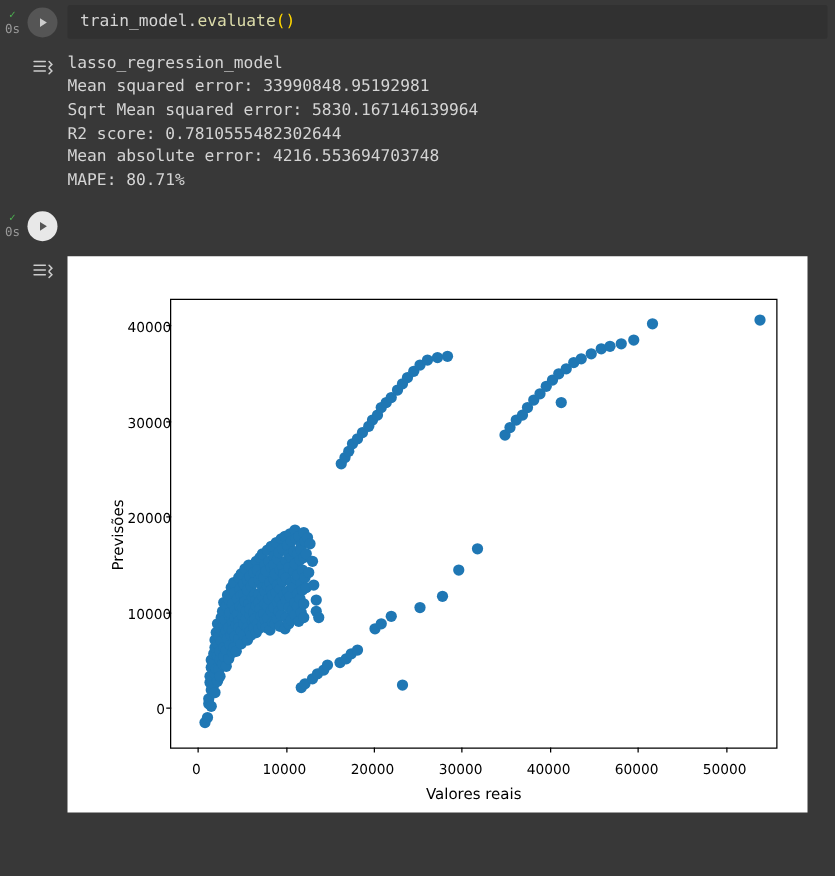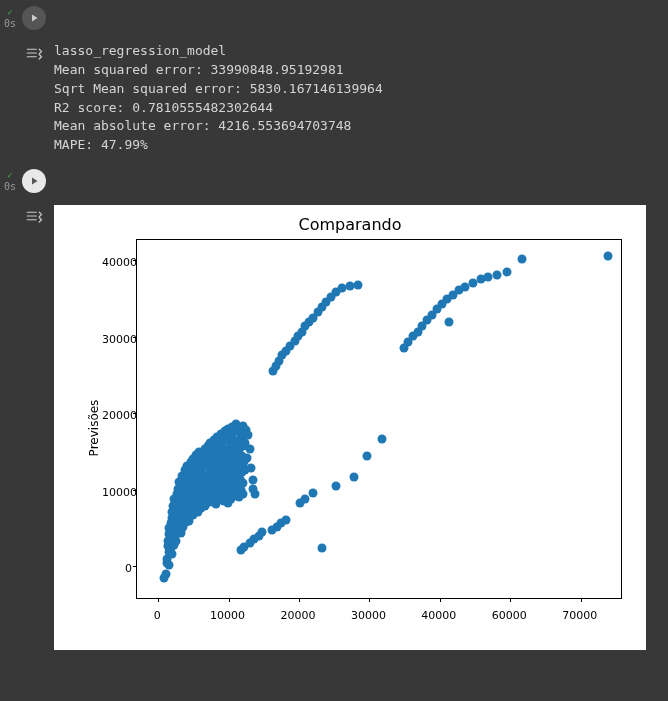--- a/index.html
+++ b/index.html
@@ -181,35 +181,38 @@
 <div class="cell">
   <div class="gutter">
     <span class="status-check">✓</span>
     <span class="exec-time">0s</span>
   </div>
   <div class="run-btn">
     <svg viewBox="0 0 24 24">
         <path d="M8 5v14l11-7z" fill="#ccc"></path>
       </svg>
   </div>
+  <div class="code-line">
+    <span class="tok-id">train_model</span><span class="tok-dot">.</span><span class="tok-fn">evaluate</span><span class="tok-p1">()</span>
+  </div>
 </div>
 
 <div class="output-row">
   <div class="out-gutter"></div>
   <div class="out-icon">
     <svg viewBox="0 0 24 24">
         <path d="M3 7h12M3 12h12M3 17h12M19 7l3 3-3 3M19 14l3 3-3 3" stroke="#ccc" stroke-width="1.6" fill="none" stroke-linecap="round"></path>
       </svg>
   </div>
   <div class="output-text" id="out1">lasso_regression_model
 Mean squared error: 33990848.95192981
 Sqrt Mean squared error: 5830.167146139964
 R2 score: 0.7810555482302644
 Mean absolute error: 4216.553694703748
-MAPE: 47.99%</div>
+MAPE: 80.71%</div>
 </div>
 
 <div class="cell">
   <div class="gutter">
     <span class="status-check">✓</span>
     <span class="exec-time">0s</span>
   </div>
   <div class="run-btn solid">
     <svg viewBox="0 0 24 24">
         <path d="M8 5v14l11-7z" fill="#555"></path>
@@ -218,22 +221,22 @@
 </div>
 
 <div class="output-row">
   <div class="out-gutter"></div>
   <div class="out-icon">
     <svg viewBox="0 0 24 24">
         <path d="M3 7h12M3 12h12M3 17h12M19 7l3 3-3 3M19 14l3 3-3 3" stroke="#ccc" stroke-width="1.6" fill="none" stroke-linecap="round"></path>
       </svg>
   </div>
   <div class="chart-wrap">
-    <div class="chart-title">Comparando</div>
     <div class="ylabel">Previsões</div>
+    <div class="xlabel">Valores reais</div>
     <div class="plot-area" id="plot">
         <div class="tick-mark-x" style="left: 21.1304px;"></div>
         <div class="tick-mark-x" style="left: 91.5652px;"></div>
         <div class="tick-mark-x" style="left: 162px;"></div>
         <div class="tick-mark-x" style="left: 232.435px;"></div>
         <div class="tick-mark-x" style="left: 302.87px;"></div>
         <div class="tick-mark-x" style="left: 373.304px;"></div>
         <div class="tick-mark-x" style="left: 443.739px;"></div>
         <div class="tick-mark-y" style="bottom: 30.6383px;"></div>
         <div class="tick-mark-y" style="bottom: 107.234px;"></div>
@@ -532,21 +535,21 @@
         <div class="pt" style="left: 470.504px; bottom: 341.617px;"></div>
         <div class="pt" style="left: 384.574px; bottom: 339.319px;"></div>
       </div>
     <div id="xticks">
         <div class="xtick" style="left: 103.13px;">0</div>
         <div class="xtick" style="left: 173.565px;">10000</div>
         <div class="xtick" style="left: 244px;">20000</div>
         <div class="xtick" style="left: 314.435px;">30000</div>
         <div class="xtick" style="left: 384.87px;">40000</div>
         <div class="xtick" style="left: 455.304px;">60000</div>
-        <div class="xtick" style="left: 525.739px;">70000</div>
+        <div class="xtick" style="left: 525.739px;">50000</div>
       </div>
     <div id="yticks">
         <div class="ytick" style="bottom: 81.6383px;">0</div>
         <div class="ytick" style="bottom: 158.234px;">10000</div>
         <div class="ytick" style="bottom: 234.83px;">20000</div>
         <div class="ytick" style="bottom: 311.426px;">30000</div>
         <div class="ytick" style="bottom: 388.021px;">40000</div>
       </div>
   </div>
 </div>

